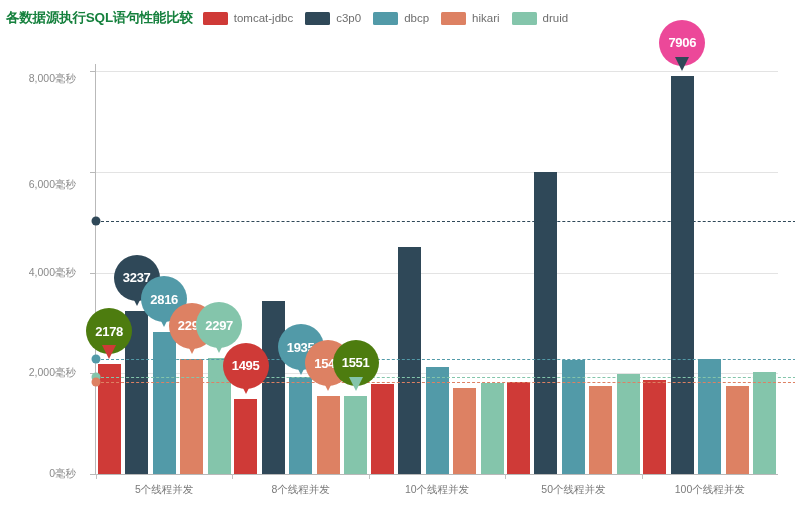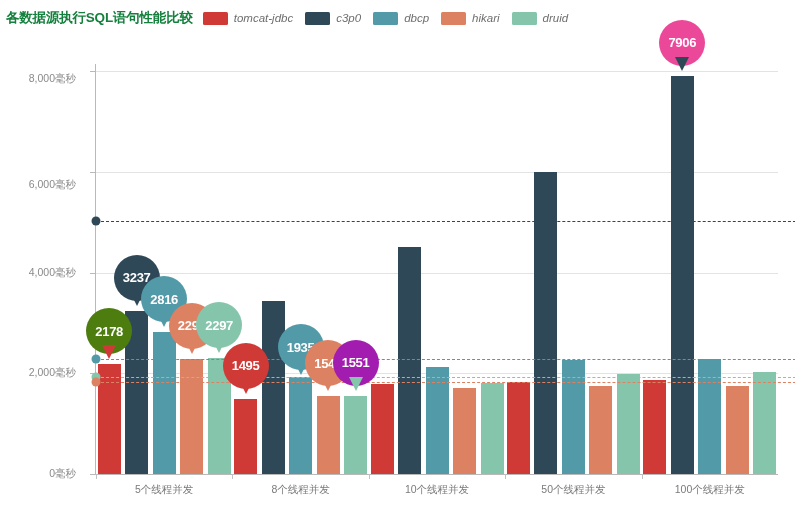--- a/index.html
+++ b/index.html
@@ -14,21 +14,21 @@
 
   
   .header{position:absolute;left:6px;top:6px;width:783px;height:24px;display:flex;align-items:center;}
   .chart-title{
     font-size:13.5px;font-weight:bold;color:#15803d;white-space:nowrap;
     letter-spacing:-0.2px;
   }
   .legend{display:flex;align-items:center;margin-left:10px;}
   .legend-item{display:flex;align-items:center;margin-right:12px;}
   .legend-swatch{width:25px;height:13px;border-radius:1.5px;margin-right:6px;}
-  .legend-label{font-size:11.5px;color:#6e6e6e;white-space:nowrap;font-style:italic;}
+  .legend-label{font-size:11.5px;color:#6e6e6e;white-space:nowrap;}
 
   
   .plot{position:absolute;left:0;top:0;width:795px;height:510px;}
   .gridline{position:absolute;left:96px;width:682px;height:1px;background:#e3e3e3;}
   .axis-y{position:absolute;left:95px;top:64px;width:1px;height:411px;background:#b9b9b9;}
   .axis-x{position:absolute;left:95px;top:474px;width:683px;height:1px;background:#b9b9b9;}
   .ytick-label{
     position:absolute;right:719px;font-size:10.5px;color:#8a8a8a;
     text-align:right;white-space:nowrap;transform:translateY(-50%);
   }
@@ -184,21 +184,21 @@
       </div>
       <div class="balloon" style="left: 300.6px; top: 324px;">
         <div class="balloon-body" style="background: rgb(82, 154, 168);">1935</div>
         <div class="balloon-tail" style="border-top-color: rgb(82, 154, 168);"></div>
       </div>
       <div class="balloon" style="left: 328.1px; top: 340.423px;">
         <div class="balloon-body" style="background: rgb(221, 129, 99);">1540</div>
         <div class="balloon-tail" style="border-top-color: rgb(221, 129, 99);"></div>
       </div>
       <div class="balloon" style="left: 355.6px; top: 339.868px;">
-        <div class="balloon-body" style="background: #a21caf;">1551</div>
+        <div class="balloon-body" style="background: #4d7c0f;">1551</div>
         <div class="balloon-tail" style="border-top-color: rgb(132, 197, 171);"></div>
       </div>
       <div class="balloon" style="left: 682.3px; top: 19.7353px;">
         <div class="balloon-body" style="background: #ec4899;">7906</div>
         <div class="balloon-tail" style="border-top-color: rgb(47, 72, 88);"></div>
       </div>
     </div>
 
 </div>
 

